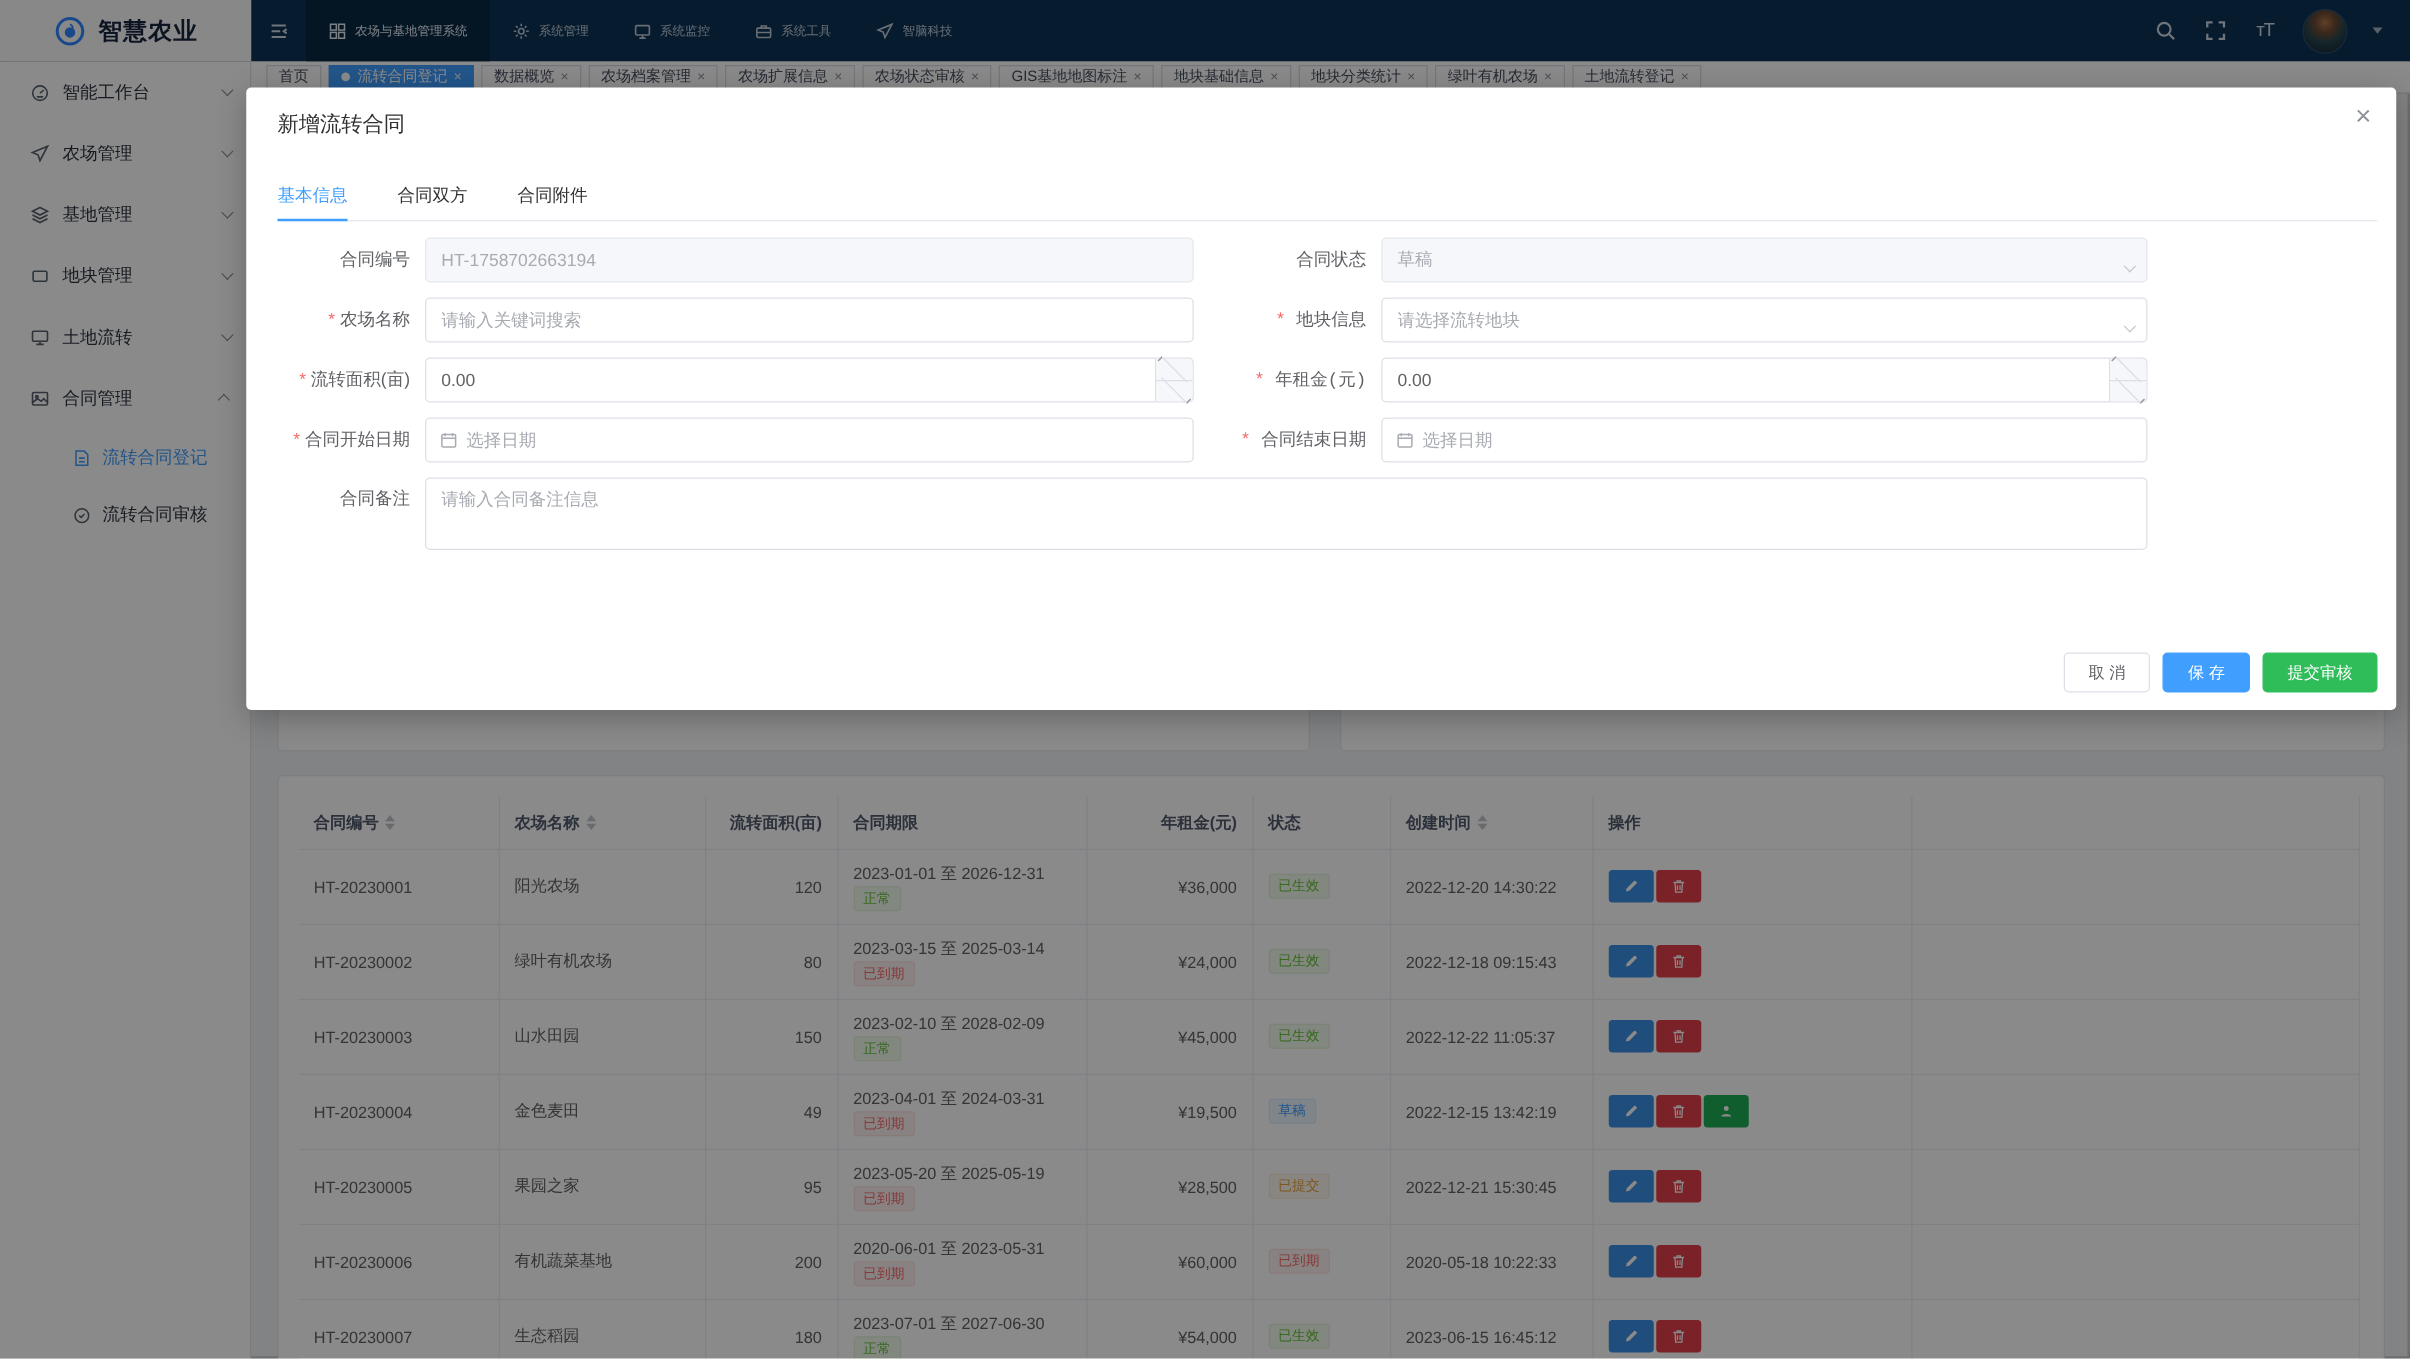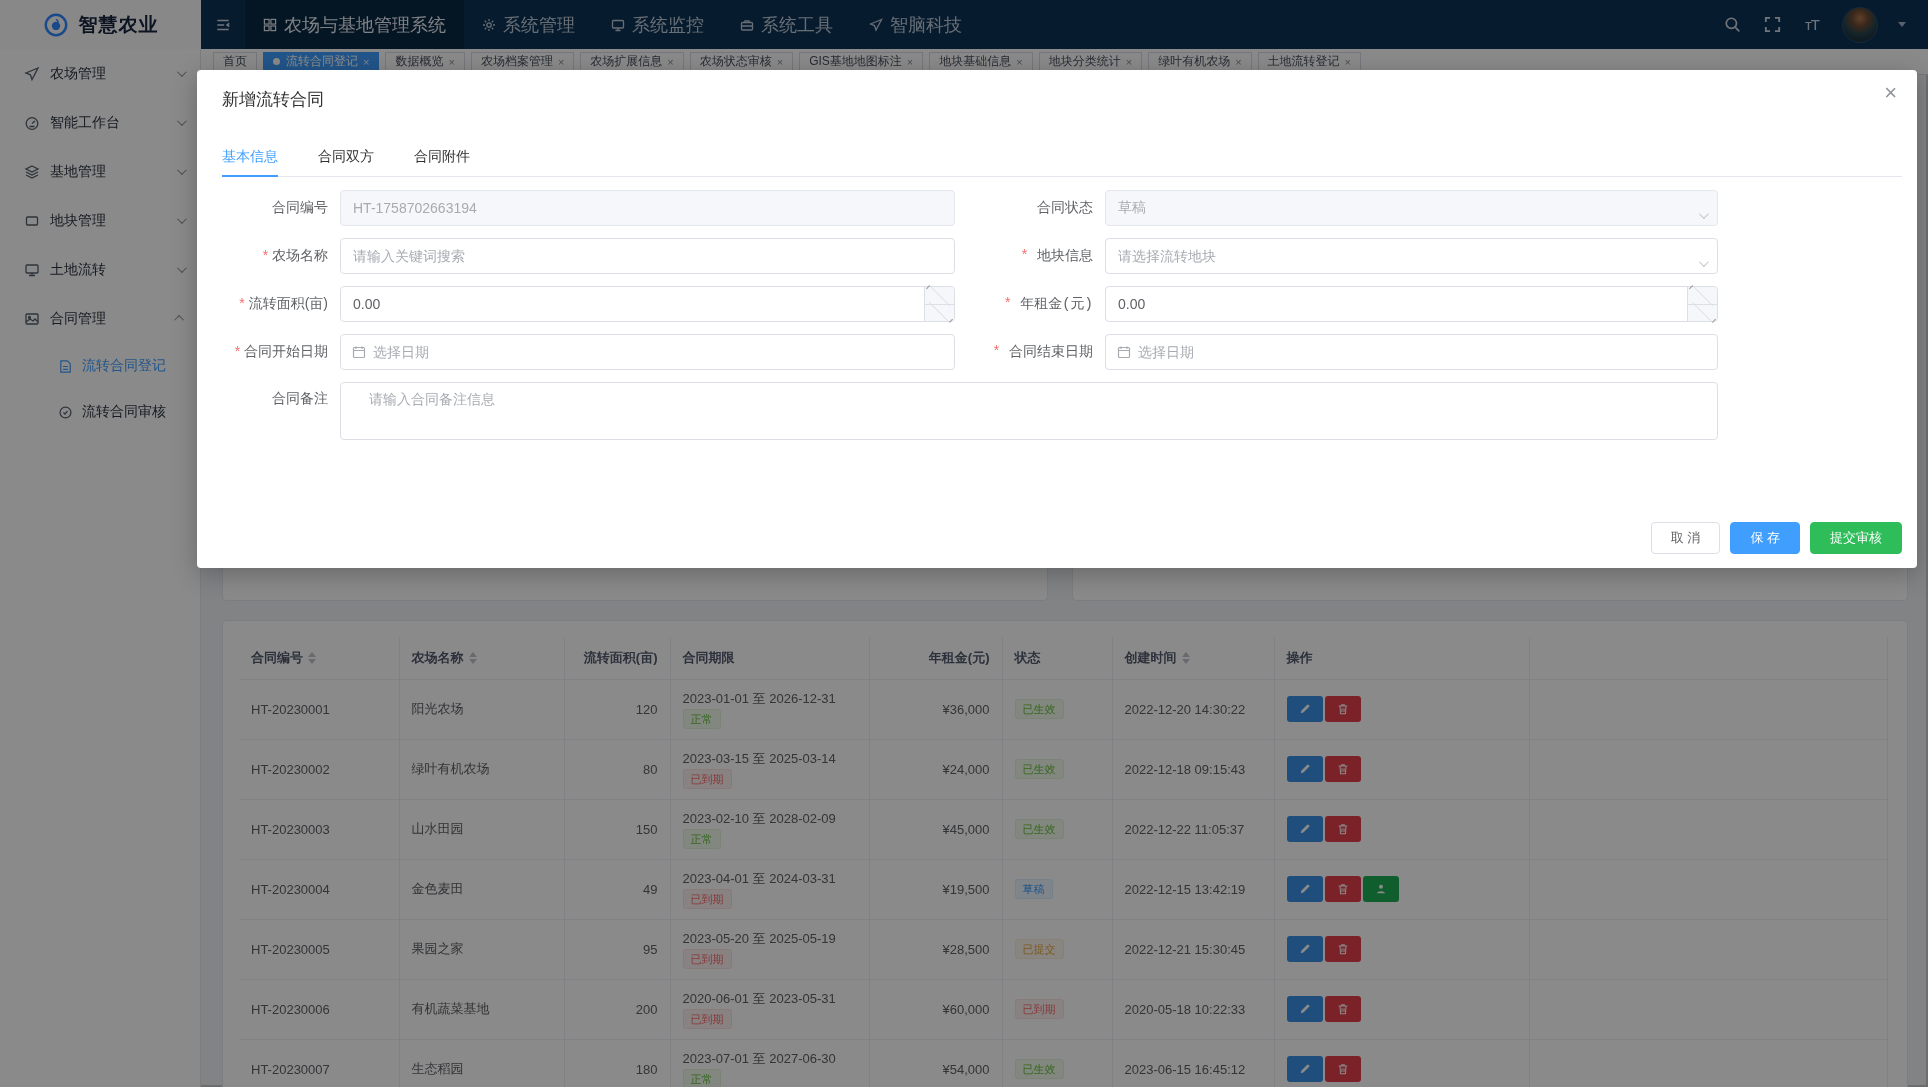--- a/index.html
+++ b/index.html
@@ -6,21 +6,21 @@
   html,body { width:1928px; height:1087px; overflow:hidden; }
   body { font-family:"Liberation Sans","DejaVu Sans",sans-serif; background:#f0f2f5; }
   .screen { position:relative; width:1928px; height:1087px; background:#f0f2f5; overflow:hidden; box-shadow:inset 0 0 0 2px #c9c9c9; }
 
   
   .topbar { position:absolute; top:0; left:0; right:0; height:49px; background:#0d3356; display:flex; align-items:center; z-index:5; }
   .logo { width:201px; height:49px; background:#fbfbfb; display:flex; align-items:center; justify-content:center; gap:10px; flex:none; }
   .logo-title { font-size:19px; font-weight:bold; color:#17233d; letter-spacing:1px; }
   .collapse-btn { width:44px; height:49px; display:flex; align-items:center; justify-content:center; color:#cdd8e3; cursor:pointer; }
   .topnav { display:flex; height:49px; align-items:stretch; }
-  .topnav-item { display:flex; align-items:center; gap:7px; padding:0 18px; color:#bfcbd9; font-size:18px; cursor:pointer;text-align:center; }
+  .topnav-item { display:flex; align-items:center; gap:7px; padding:0 18px; color:#bfcbd9; font-size:10px; cursor:pointer;text-align:center; }
   .topnav-item.active { background:#092743; color:#e8eef5; }
   .topbar-right { margin-left:auto; display:flex; align-items:center; gap:20px; padding-right:22px; color:#cdd8e3; }
   .tb-icon { width:20px; height:20px; display:flex; align-items:center; justify-content:center; cursor:pointer;text-align:center; }
   .fontsize-glyph { font-size:15px; color:#cdd8e3; letter-spacing:-1px; }
   .avatar { width:36px; height:36px; border-radius:50%; background:radial-gradient(circle at 50% 30%, #b0784a 0%, #6d4a33 28%, #27454f 55%, #111f2b 100%); border:1px solid #2a4d70; }
   .caret-down-s { width:0; height:0; border-left:4px solid transparent; border-right:4px solid transparent; border-top:5px solid #9fb3c8; }
 
   
   .sidebar { position:absolute; top:49px; left:0; width:201px; bottom:0; background:#ffffff; z-index:4; border-right:1px solid #e6e6e6; }
   .side-item { height:49px; display:flex; align-items:center; padding:0 16px 0 24px; color:#2d3440; font-size:14px; cursor:pointer; }
@@ -97,21 +97,21 @@
   .ctrl.disabled input { color:#a8abb2; }
   .ctrl input.center { text-align:left; }
   .sel-caret { position:absolute; right:11px; top:14px; }
   .sel-caret .chev { border-color:#c0c4cc; }
   .spinner { position:absolute; right:0; top:0; width:30px; height:34px; border-left:1px solid #dcdfe6; background:#f5f7fa; border-radius:0 4px 4px 0; display:flex; flex-direction:column; }
   .spinner span { flex:1; display:flex; align-items:center; justify-content:center; cursor:pointer; }
   .spinner span:first-child { border-bottom:1px solid #dcdfe6; }
   .spinner .chev { width:5px; height:5px; border-color:#909399; }
   .cal-icon { margin-left:11px; color:#a8abb2; flex:none; display:flex; }
   .ctrl input.with-icon { padding-left:7px; }
-  .mremark { width:1378px; height:58px; border:1px solid #dcdfe6; border-radius:4px; resize:none; font-size:14px; font-family:inherit; color:#606266; padding:8px 28px; outline:none; }
+  .mremark { width:1378px; height:58px; border:1px solid #dcdfe6; border-radius:4px; resize:none; font-size:14px; font-family:inherit; color:#606266; padding:8px 12px; outline:none; }
   .mfooter { position:absolute; right:15px; top:452px; display:flex; gap:10px; }
   .mbtn { height:32px; padding:0 19px; border-radius:4px; font-size:13px; cursor:pointer; border:1px solid #dcdfe6; background:#fff; color:#606266; }
   .mbtn.primary { background:#409eff; border-color:#409eff; color:#fff; }
   .mbtn.success { background:#2ebd59; border-color:#2ebd59; color:#fff; }
 </style>
 </head>
 <body>
 
 <div class="screen">
 
@@ -183,34 +183,34 @@
       <span class="tb-icon fontsize-glyph">тT</span>
       <span class="avatar"></span>
       <span class="caret-down-s"></span>
     </div>
   </header>
 
   <aside class="sidebar">
     <div class="side-item">
       <span class="sicon">
           <svg width="16" height="16" viewBox="0 0 16 16" fill="none" stroke="currentColor" stroke-width="1.3">
-            <path d="M14 2L2 7l4.4 1.8L8 13.5 14 2z"></path>
-          </svg>
-        </span>
-      <span class="lbl">农场管理</span>
-      <span class="chev down"></span>
-    </div>
-    <div class="side-item">
-      <span class="sicon">
-          <svg width="16" height="16" viewBox="0 0 16 16" fill="none" stroke="currentColor" stroke-width="1.3">
             <circle cx="8" cy="8.5" r="5.8"></circle>
             <path d="M8 8.5L11 6M5.5 11.5h5"></path>
           </svg>
         </span>
       <span class="lbl">智能工作台</span>
+      <span class="chev down"></span>
+    </div>
+    <div class="side-item">
+      <span class="sicon">
+          <svg width="16" height="16" viewBox="0 0 16 16" fill="none" stroke="currentColor" stroke-width="1.3">
+            <path d="M14 2L2 7l4.4 1.8L8 13.5 14 2z"></path>
+          </svg>
+        </span>
+      <span class="lbl">农场管理</span>
       <span class="chev down"></span>
     </div>
     <div class="side-item">
       <span class="sicon">
           <svg width="16" height="16" viewBox="0 0 16 16" fill="none" stroke="currentColor" stroke-width="1.3">
             <path d="M8 2l6 3-6 3-6-3 6-3z"></path>
             <path d="M2 8l6 3 6-3M2 11l6 3 6-3"></path>
           </svg>
         </span>
       <span class="lbl">基地管理</span>

